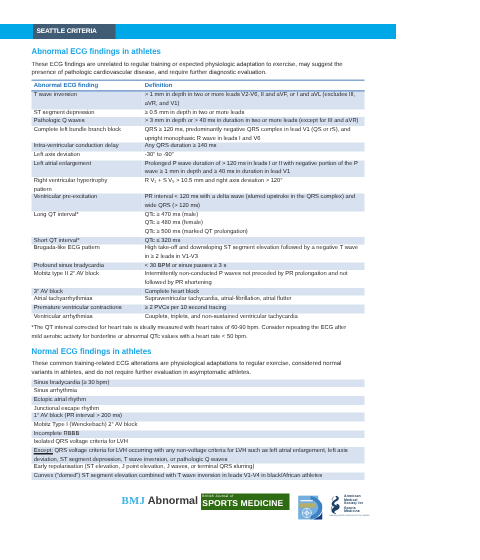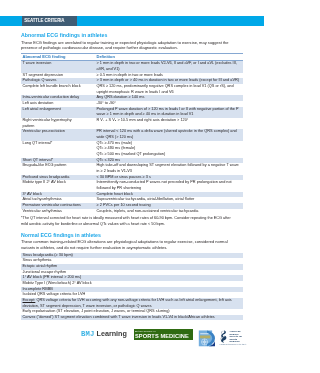--- a/index.html
+++ b/index.html
@@ -17,21 +17,21 @@
   .tbl th{font-size:4.0px;line-height:5.8px;font-weight:700;color:#2878bd;text-align:left;padding:0.3px 1px 0.3px 1.5px;border-top:0.7px solid #86a8d2;border-bottom:0.7px solid #86a8d2;}
   .tbl td{font-size:3.85px;line-height:5.65px;color:#231f20;text-align:left;padding:0 1px 0 1.5px;vertical-align:top;}
   .tbl tr.alt td{background:#d7e1ef;}
   .tbl .c1{width:74px;padding-right:13.5px;}
   .footnote{width:216px;font-size:3.8px;line-height:5.5px;color:#231f20;margin-top:2px;}
   .list{width:222px;margin-top:2.5px;}
   .list div{font-size:3.85px;line-height:5.64px;color:#231f20;padding:0 1.5px;}
   .list div.alt{background:#d7e1ef;}
   .footer{position:absolute;left:0;top:0;width:264px;height:373px;}
   .bmj{position:absolute;left:81px;top:330px;font-size:7.2px;font-weight:700;line-height:8px;white-space:nowrap;}
-  .bmj .b1{font-family:Liberation Mono, monospace;color:#3cb4e5;font-weight:700;letter-spacing:0.2px;}
+  .bmj .b1{font-family:Liberation Serif, serif;color:#3cb4e5;font-weight:700;letter-spacing:0.2px;}
   .bmj .b2{color:#3a3a3a;font-weight:700;}
   .bjsm{position:absolute;left:133.5px;top:329.3px;width:59px;height:11.2px;background:#2f6b12;color:#fff;padding:0.9px 0 0 1.4px;overflow:hidden;}
   .bjsm .s1{font-size:2.25px;line-height:2.6px;font-weight:400;letter-spacing:0.22px;display:block;white-space:nowrap;}
   .bjsm .s2{font-size:5.7px;line-height:6.6px;font-weight:700;letter-spacing:0.08px;display:block;white-space:nowrap;}
   .fims{position:absolute;left:197px;top:329px;width:18px;height:18px;}
   .amssm{position:absolute;left:219px;top:329px;width:25px;height:17px;}
   .amssm-mark{position:absolute;left:0.6px;top:1.2px;width:8px;height:12.5px;}
   .amssm-text{position:absolute;left:10.4px;top:1.2px;font-size:2.35px;line-height:2.55px;color:#1d3f63;font-weight:700;letter-spacing:0.06px;}
   .amssm-tag{position:absolute;left:0.6px;top:15.2px;font-size:1.45px;line-height:1.8px;color:#4a6a8a;letter-spacing:0.05px;white-space:nowrap;}
 </style>
@@ -137,21 +137,21 @@
         <div class="alt">1° AV block (PR interval &gt; 200 ms)</div>
         <div>Mobitz Type I (Wenckebach) 2° AV block</div>
         <div class="alt">Incomplete RBBB</div>
         <div>Isolated QRS voltage criteria for LVH</div>
         <div class="alt"><u>Except:</u> QRS voltage criteria for LVH occurring with any non-voltage criteria for LVH such as left atrial enlargement, left axis deviation, ST segment depression, T wave inversion, or pathologic Q waves</div>
         <div>Early repolarisation (ST elevation, J point elevation, J waves, or terminal QRS slurring)</div>
         <div class="alt">Convex (“domed”) ST segment elevation combined with T wave inversion in leads V1-V4 in black/African athletes</div>
       </div>
   </div>
   <div class="footer">
-    <div class="bmj"><span class="b1">BMJ</span> <span class="b2">Learning</span></div>
+    <div class="bmj"><span class="b1">BMJ</span> <span class="b2">Abnormal</span></div>
     <div class="bjsm">
       <span class="s1">British Journal of</span>
       <span class="s2">SPORTS MEDICINE</span>
     </div>
     <div class="fims"><svg viewBox="0 0 100 100" width="100%" height="100%">
   <rect x="10" y="8" width="74" height="88" fill="#74aede"></rect>
   <path d="M56 8 Q100 20 100 52 Q100 84 56 96 L56 82 Q84 74 84 52 Q84 30 56 22 Z" fill="#3a82c4"></path>
   <path d="M66 96 L100 96 L100 66 Q94 88 66 96 Z" fill="#173b86"></path>
   <rect x="16" y="36" width="58" height="16" fill="#b5ae66"></rect>
   <rect x="18" y="24" width="46" height="5" fill="#e8f0f8"></rect>

